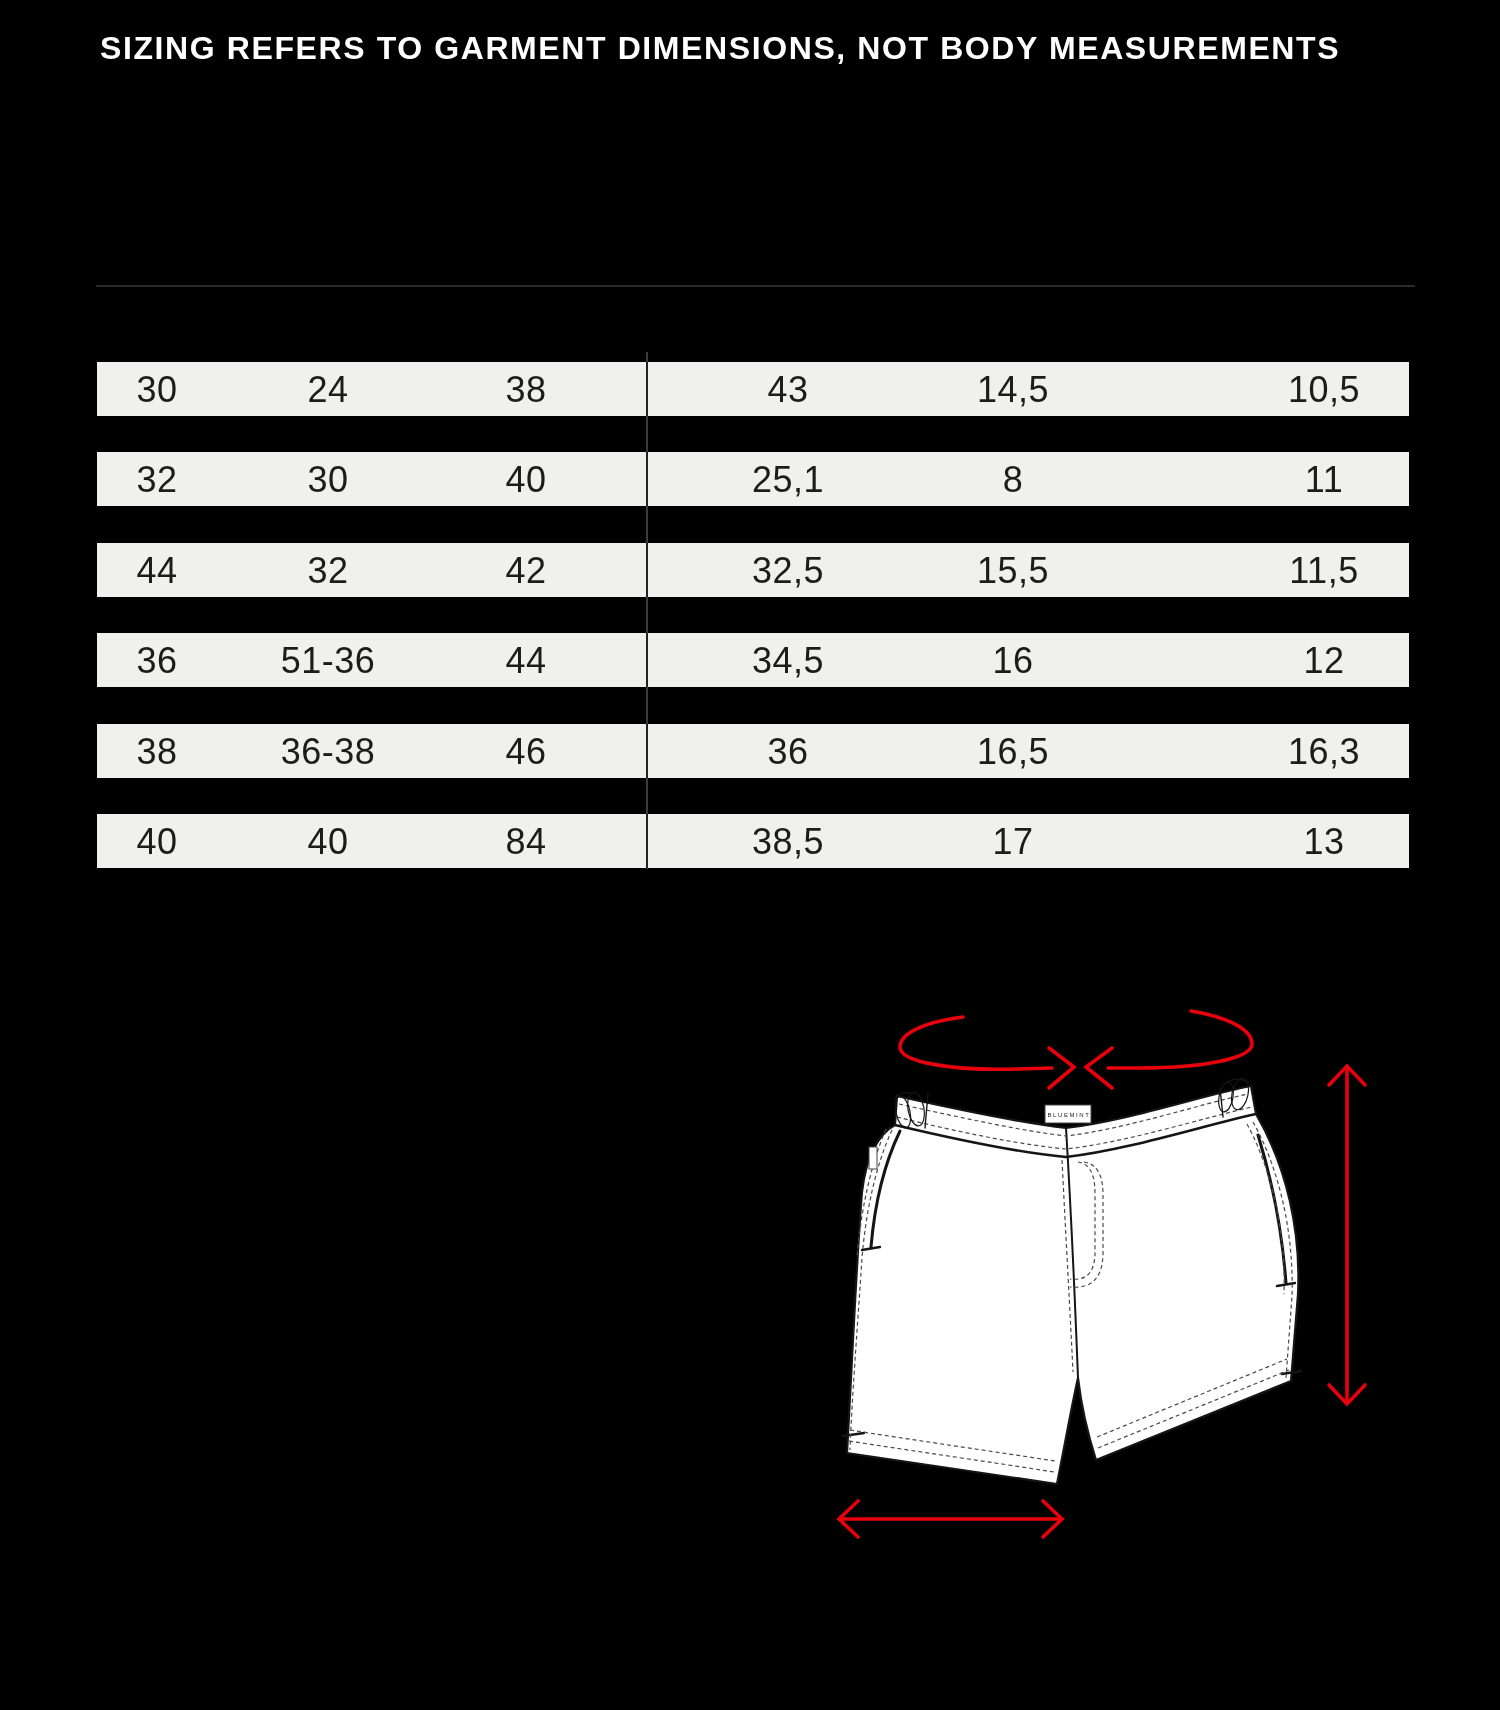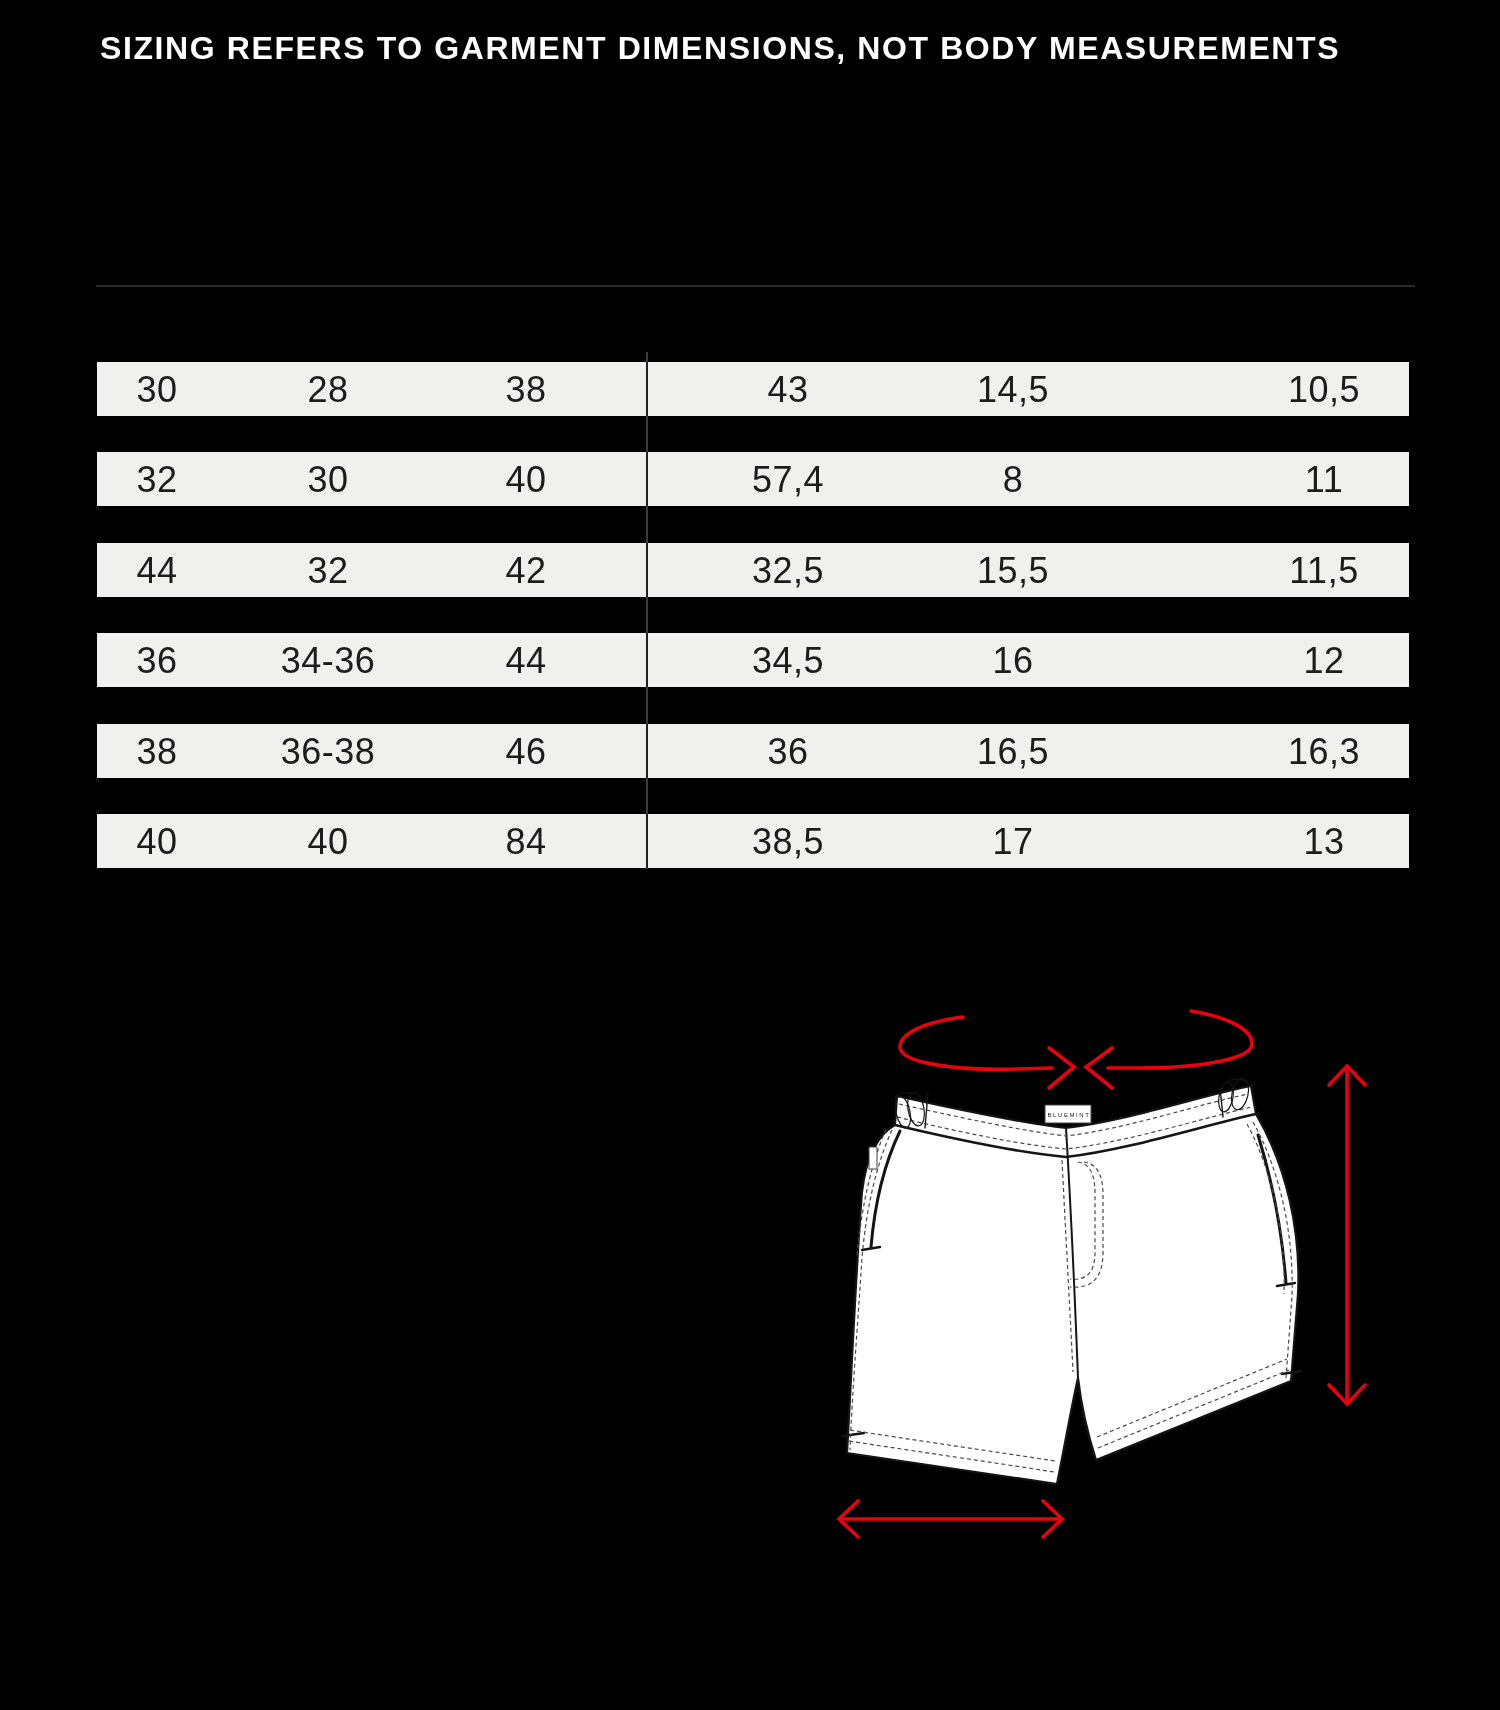--- a/index.html
+++ b/index.html
@@ -54,51 +54,51 @@
 
 <div class="page-title">SIZING REFERS TO GARMENT DIMENSIONS, NOT BODY MEASUREMENTS</div>
 
 <div class="rule"></div>
 
 <div class="size-table">
   <div class="global-divider"></div>
 
   <div class="row" style="top:10px">
     <span class="cell c1">30</span>
-    <span class="cell c2">28</span>
+    <span class="cell c2">24</span>
     <span class="cell c3">38</span>
     <span class="cell c4">43</span>
     <span class="cell c5">14,5</span>
     <span class="cell c6">10,5</span>
     <span class="vline"></span>
   </div>
 
   <div class="row" style="top:100px">
     <span class="cell c1">32</span>
     <span class="cell c2">30</span>
     <span class="cell c3">40</span>
-    <span class="cell c4">57,4</span>
+    <span class="cell c4">25,1</span>
     <span class="cell c5">8</span>
     <span class="cell c6">11</span>
     <span class="vline"></span>
   </div>
 
   <div class="row" style="top:191px">
     <span class="cell c1">44</span>
     <span class="cell c2">32</span>
     <span class="cell c3">42</span>
     <span class="cell c4">32,5</span>
     <span class="cell c5">15,5</span>
     <span class="cell c6">11,5</span>
     <span class="vline"></span>
   </div>
 
   <div class="row" style="top:281px">
     <span class="cell c1">36</span>
-    <span class="cell c2">34-36</span>
+    <span class="cell c2">51-36</span>
     <span class="cell c3">44</span>
     <span class="cell c4">34,5</span>
     <span class="cell c5">16</span>
     <span class="cell c6">12</span>
     <span class="vline"></span>
   </div>
 
   <div class="row" style="top:372px">
     <span class="cell c1">38</span>
     <span class="cell c2">36-38</span>

